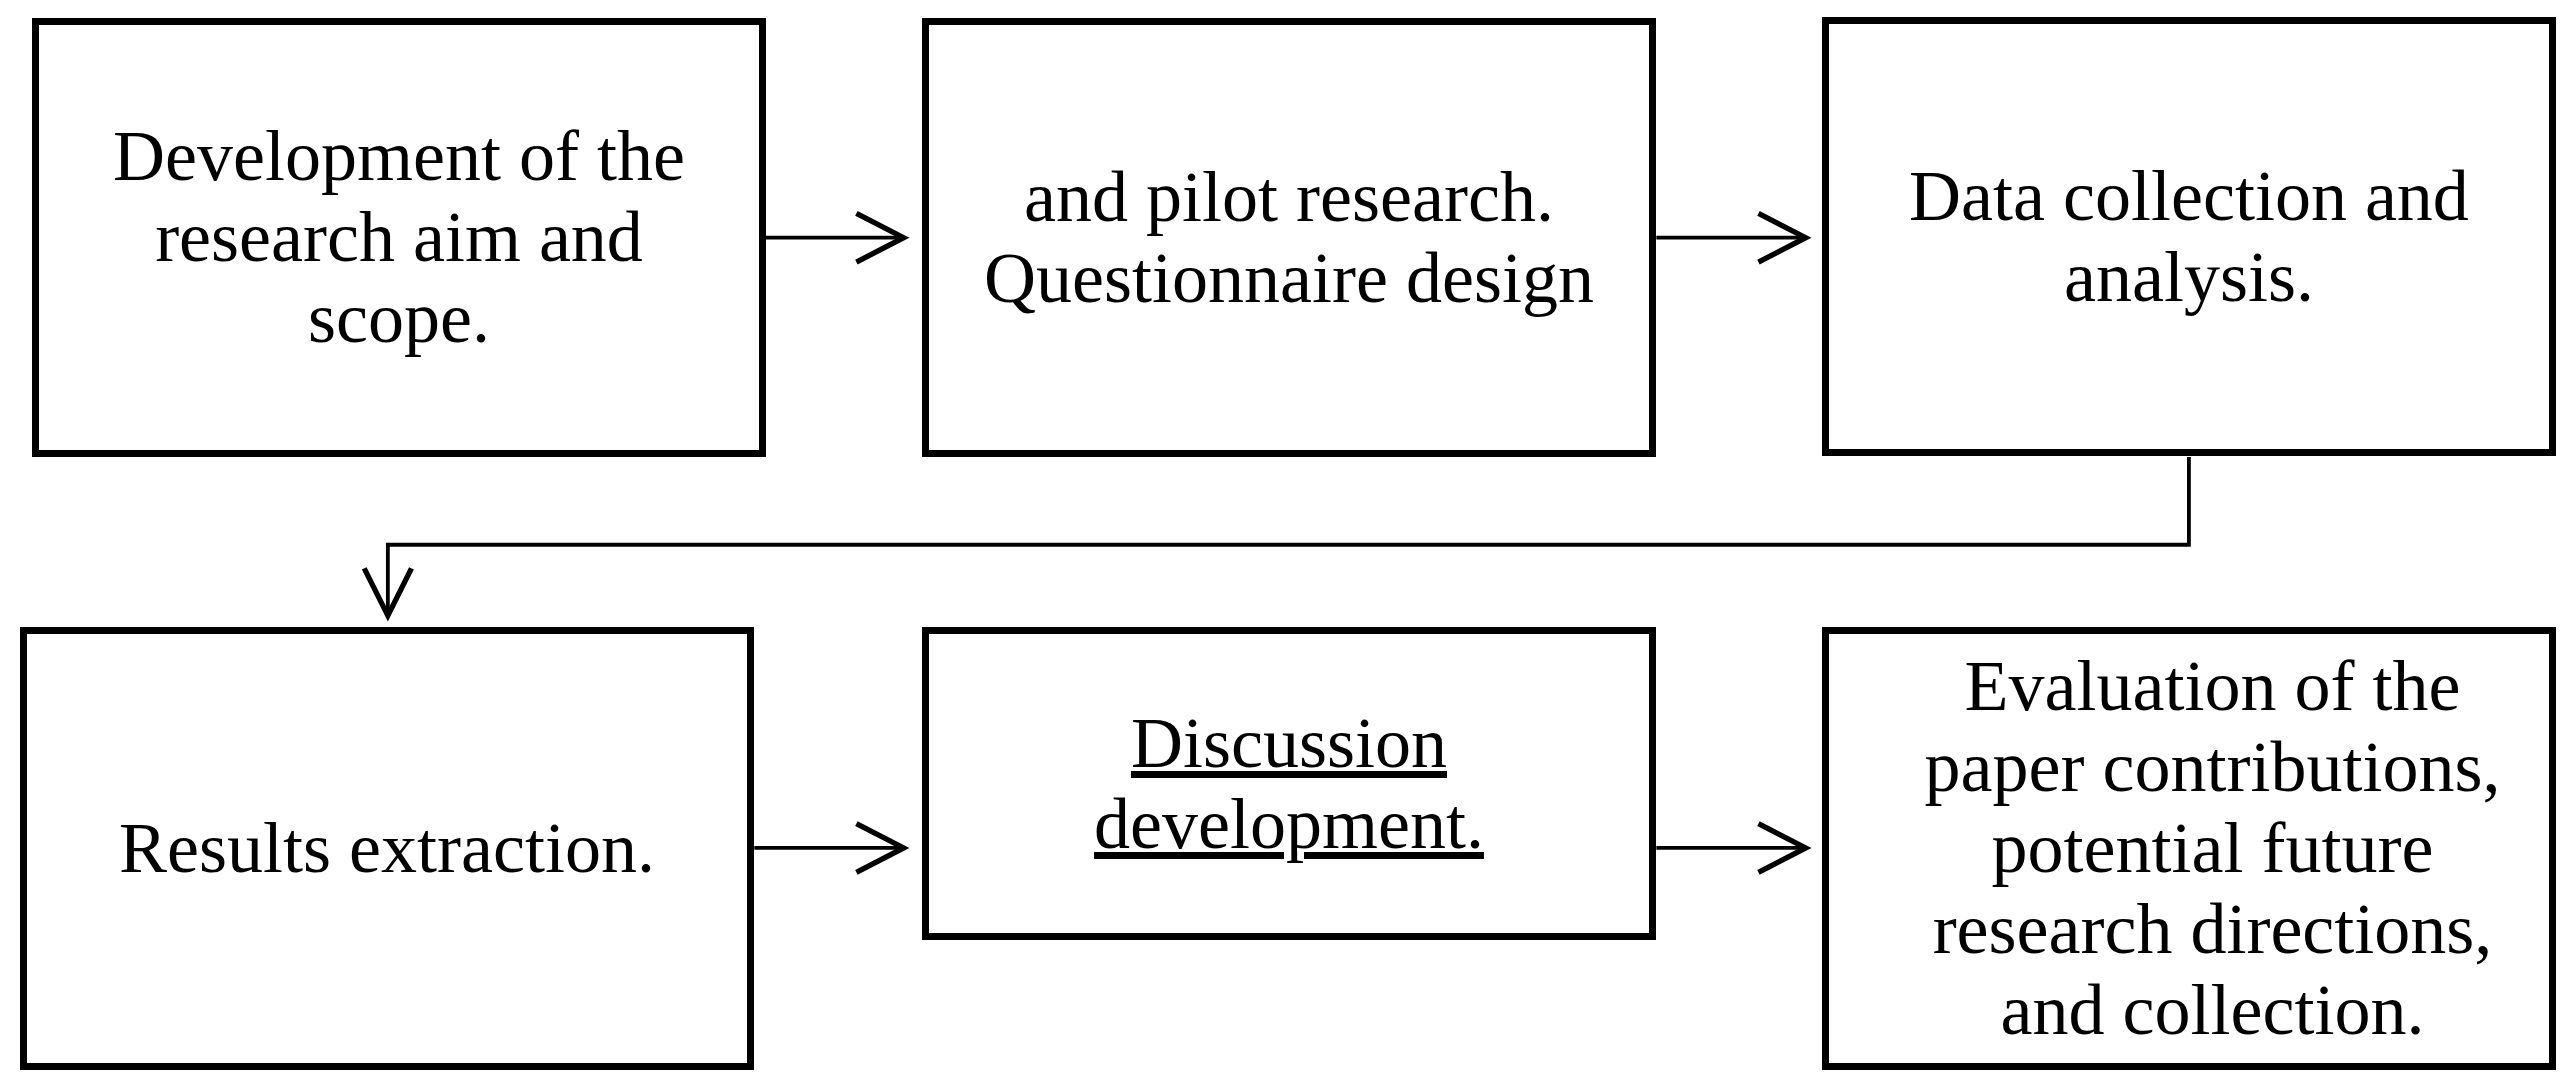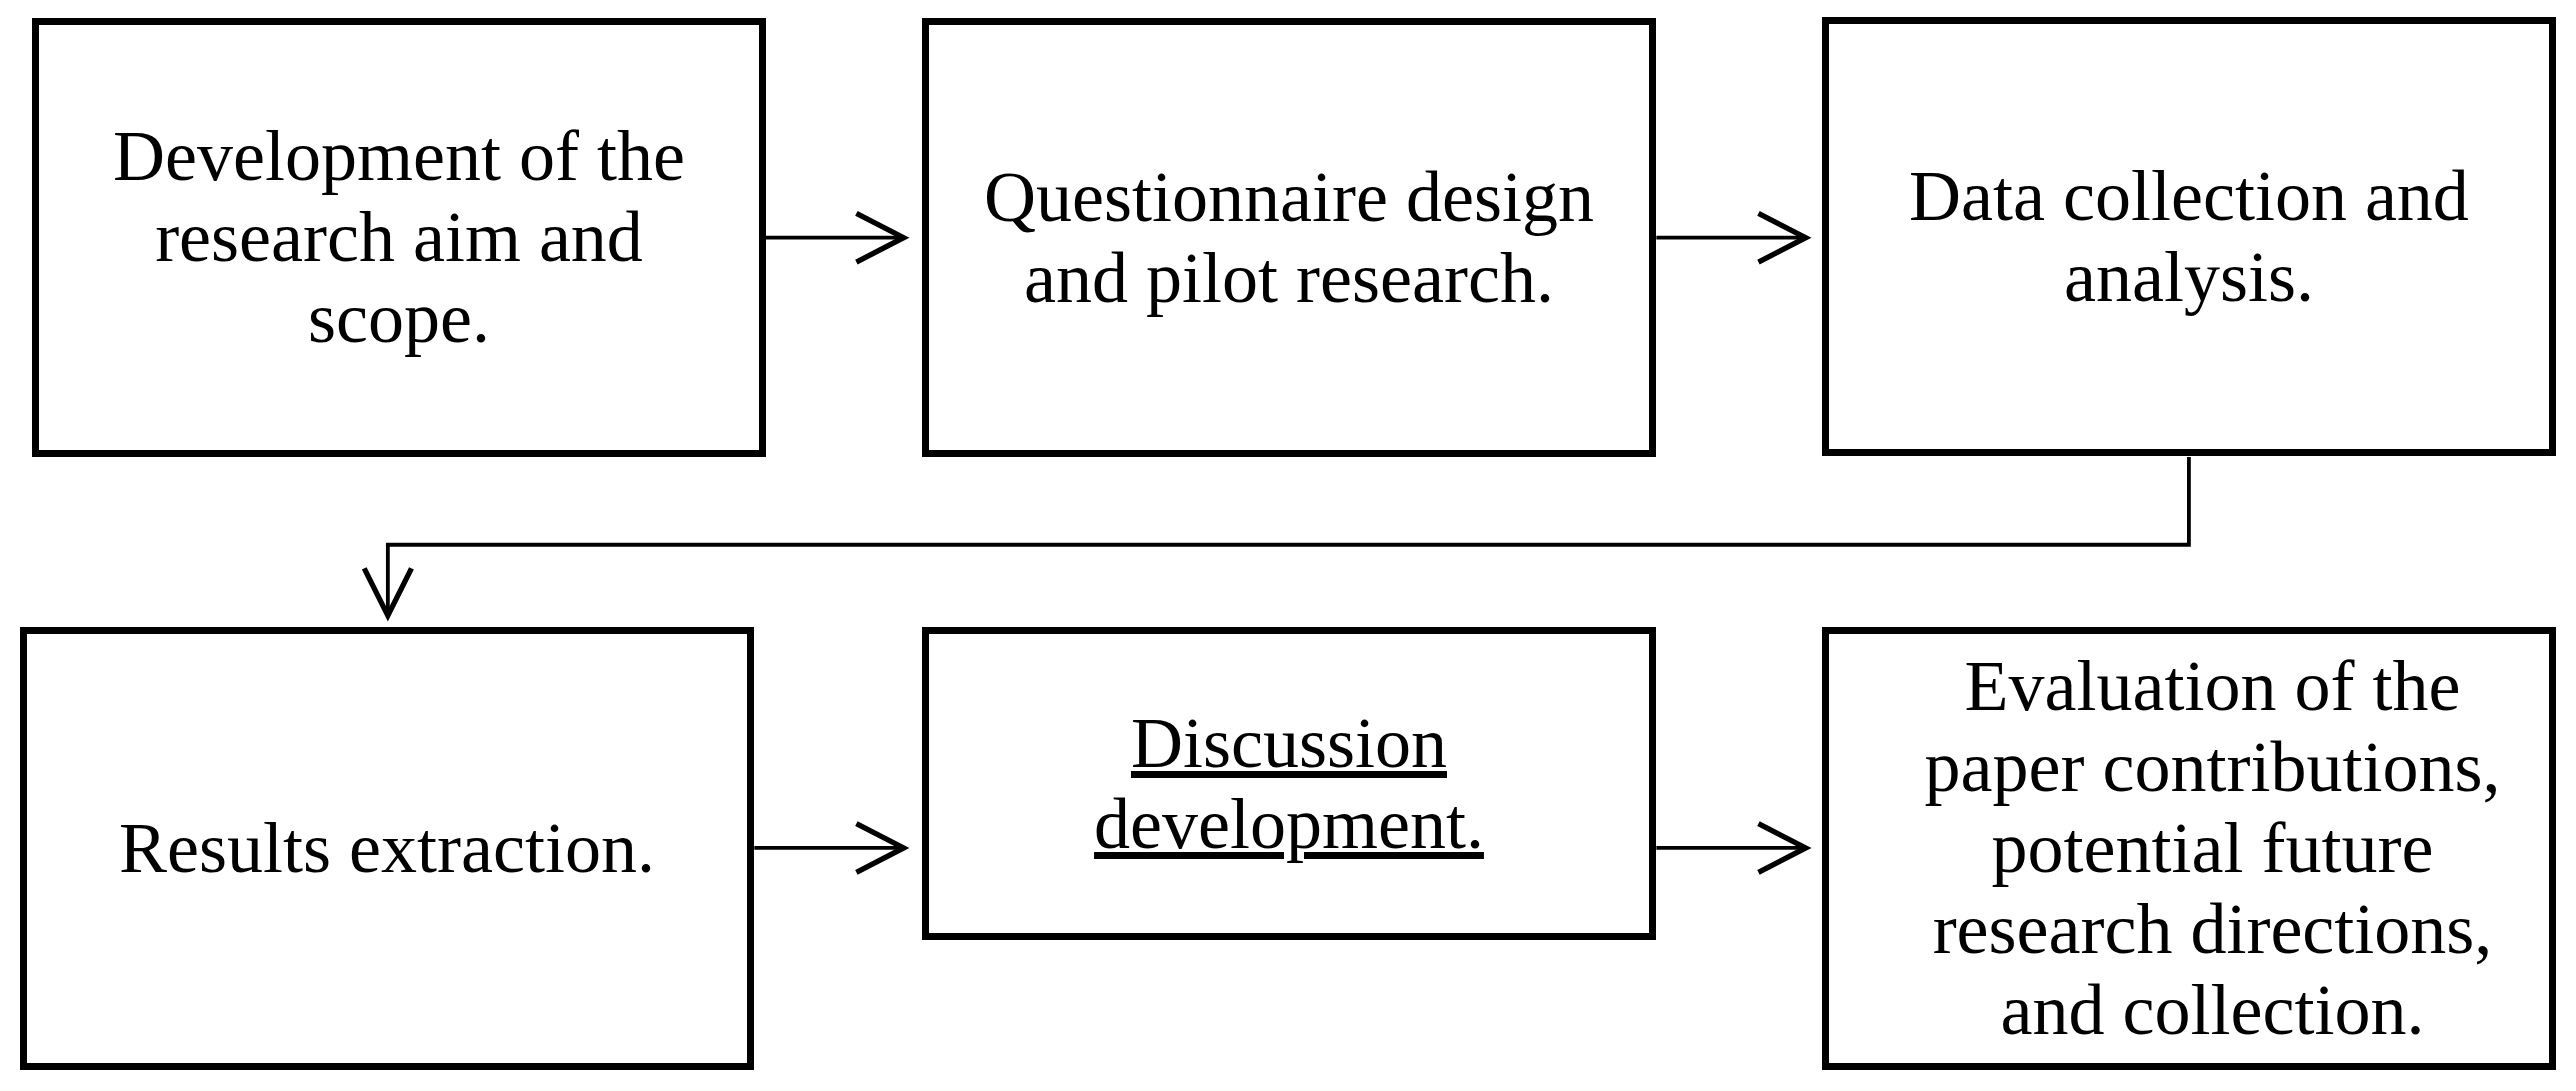--- a/index.html
+++ b/index.html
@@ -73,22 +73,22 @@
     </g>
   </svg>
 
   <div class="box b1">
     <span class="line">Development of the</span>
     <span class="line">research aim and</span>
     <span class="line">scope.</span>
   </div>
 
   <div class="box b2">
+    <span class="line">and pilot research.</span>
     <span class="line">Questionnaire design</span>
-    <span class="line">and pilot research.</span>
   </div>
 
   <div class="box b3">
     <span class="line">Data collection and</span>
     <span class="line">analysis.</span>
   </div>
 
   <div class="box b4">
     <span class="line">Results extraction.</span>
   </div>

